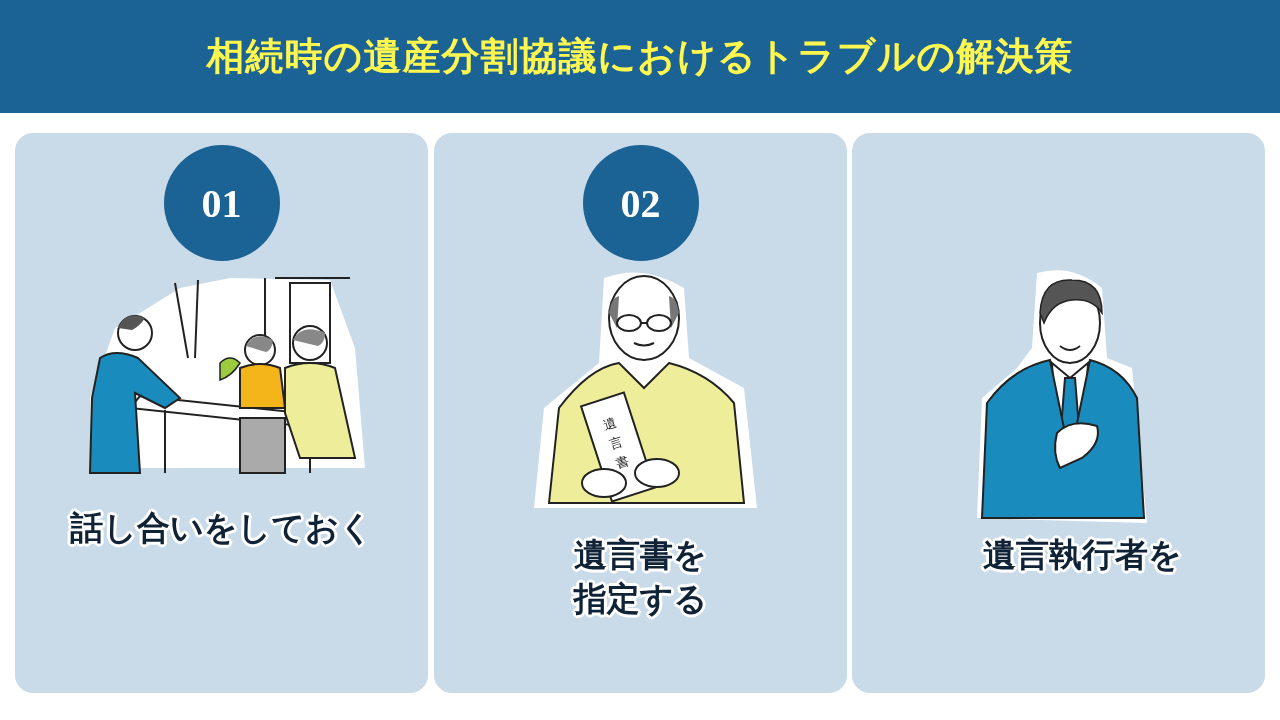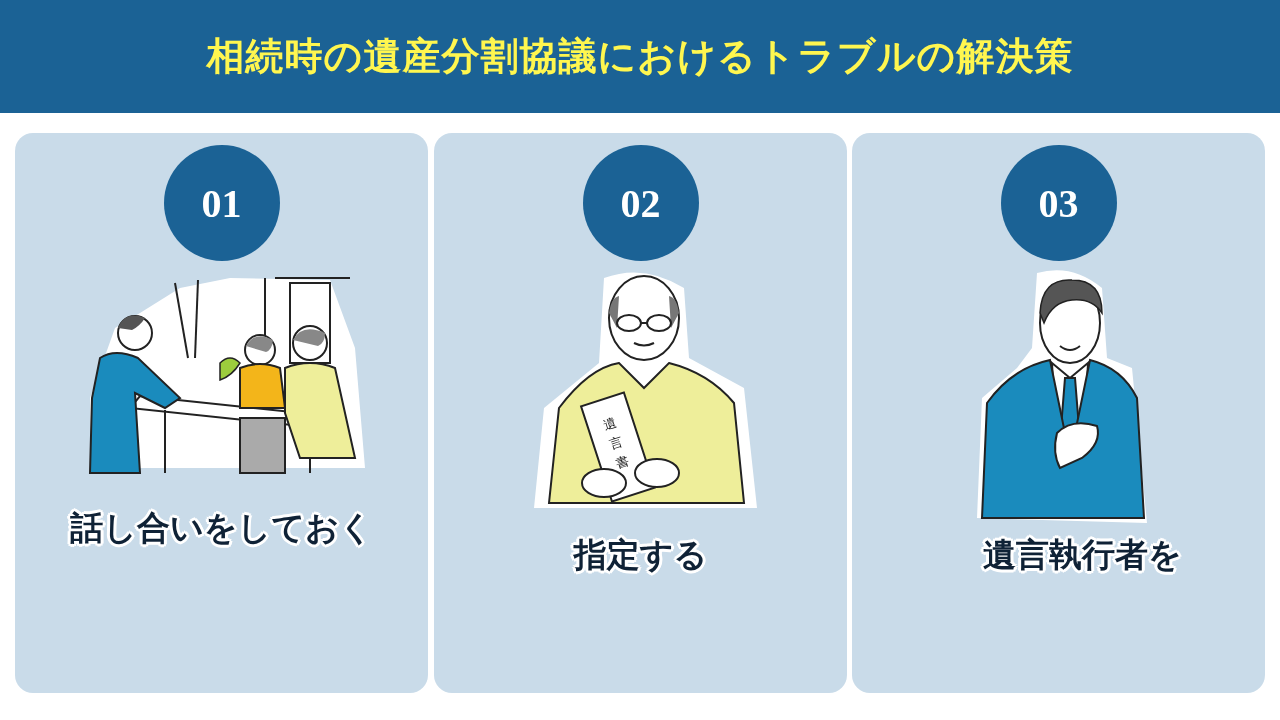--- a/index.html
+++ b/index.html
@@ -117,26 +117,26 @@
       <rect x="65" y="130" width="45" height="100" fill="#ffffff" stroke="#222" stroke-width="2"></rect>
       <text x="87" y="160" font-size="13" text-anchor="middle" fill="#222" font-family="DejaVu Serif, serif">遺</text>
       <text x="87" y="180" font-size="13" text-anchor="middle" fill="#222" font-family="DejaVu Serif, serif">言</text>
       <text x="87" y="200" font-size="13" text-anchor="middle" fill="#222" font-family="DejaVu Serif, serif">書</text>
     </g>
 
     <ellipse cx="75" cy="215" rx="22" ry="14" fill="#ffffff" stroke="#222" stroke-width="2"></ellipse>
     <ellipse cx="128" cy="205" rx="22" ry="14" fill="#ffffff" stroke="#222" stroke-width="2"></ellipse>
   </svg>
   <div class="card-text">
+    <span>遺言書を</span>
     <span>指定する</span>
   </div>
 </div>
 
 <div class="card card-3">
-  <div class="num-circle">03</div>
   <svg class="illus" viewBox="0 0 200 260">
 
     <path d="M75 5 Q110 -5 140 20 L145 90 L170 100 L185 255 L15 250 L20 130 L55 100 L70 80 Z" fill="#ffffff"></path>
 
     <ellipse cx="108" cy="55" rx="30" ry="40" fill="#ffffff" stroke="#222" stroke-width="2"></ellipse>
     <path d="M78 45 Q80 10 110 12 Q140 12 140 45 Q130 30 110 32 Q90 34 82 55 Z" fill="#555" stroke="#222" stroke-width="1.5"></path>
     <path d="M98 78 Q108 86 118 78" fill="#ffffff" stroke="#222" stroke-width="2"></path>
 
     <polygon points="90,95 108,110 126,95 122,170 94,170" fill="#ffffff" stroke="#222" stroke-width="2"></polygon>
     <polygon points="103,110 113,110 117,160 108,170 99,160" fill="#1a8bbd" stroke="#222" stroke-width="2"></polygon>

